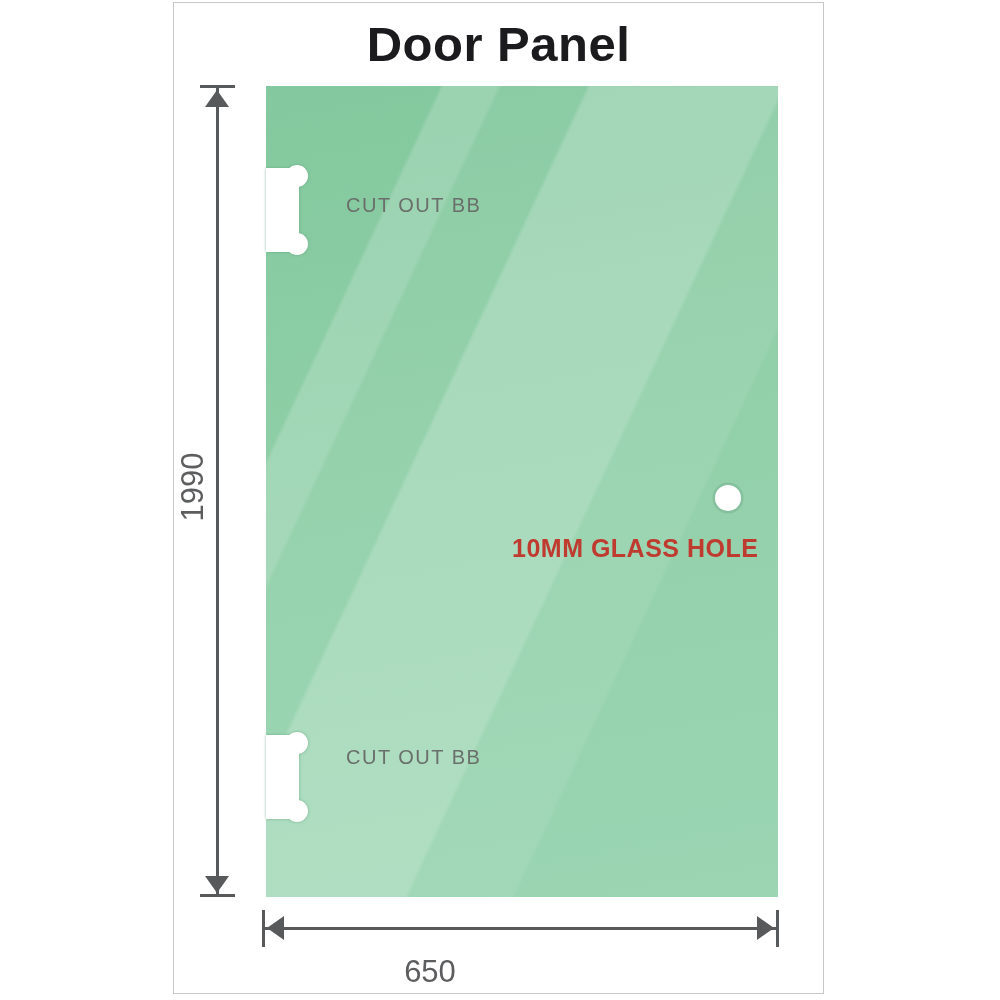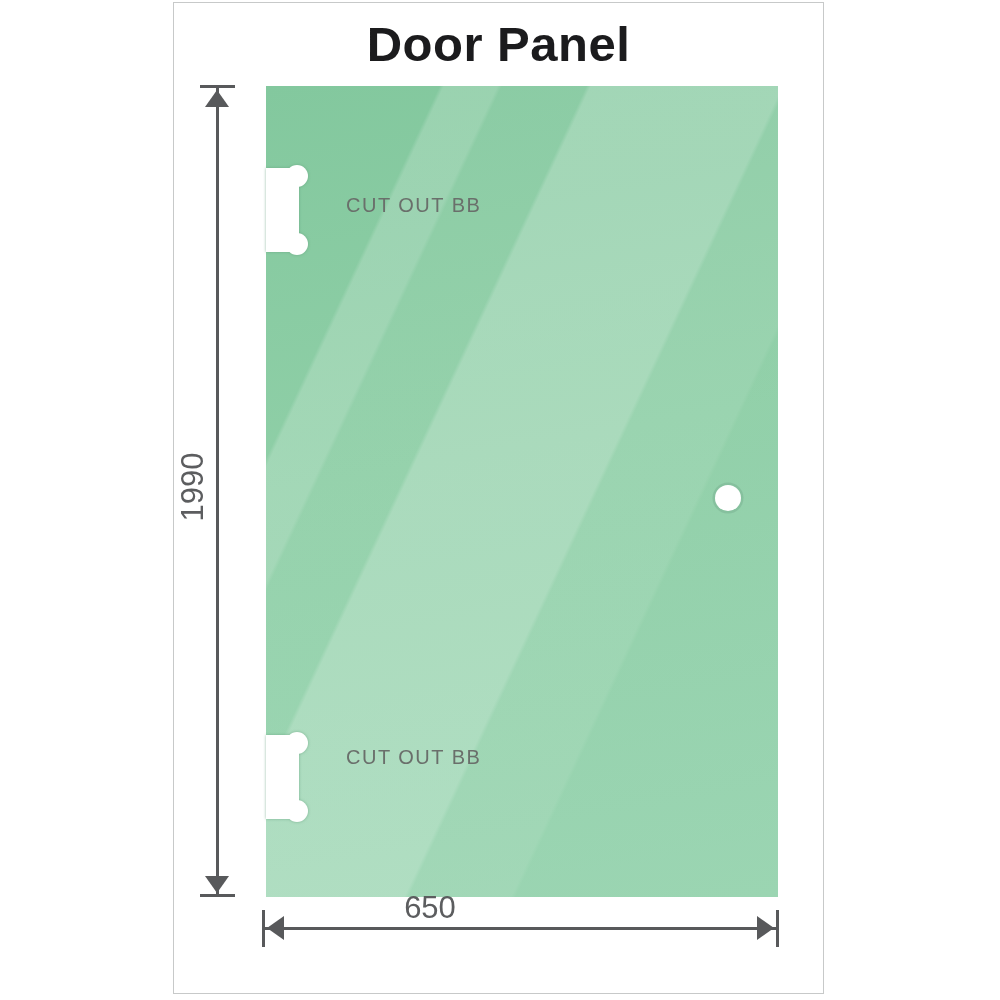--- a/index.html
+++ b/index.html
@@ -152,21 +152,21 @@
     font-size: 31px;
     text-align: center;
   }
   .dim-label.height {
     left: 148px; top: 467px;
     width: 90px; height: 40px;
     line-height: 40px;
     transform: rotate(-90deg);
   }
   .dim-label.width {
-    left: 385px; top: 890px;
+    left: 385px; top: 954px;
     width: 90px;
   }
 </style>
 </head>
 <body>
 
 <div class="canvas">
 
   <div class="frame"></div>
 
@@ -185,20 +185,21 @@
       <div class="lobe top"></div>
       <div class="lobe bottom"></div>
     </div>
 
     <div class="cutout-label top">CUT OUT BB</div>
 
     <div class="cutout-label bottom">CUT OUT BB</div>
 
     <div class="glass-hole"></div>
 
+    <div class="hole-label">10MM GLASS HOLE</div>
   </div>
 
   <div>
     <div class="dim-cap v-cap-top"></div>
     <div class="tri tri-up"></div>
     <div class="dim-line v-line"></div>
     <div class="tri tri-down"></div>
     <div class="dim-cap v-cap-bot"></div>
     <div class="dim-label height">1990</div>
   </div>

